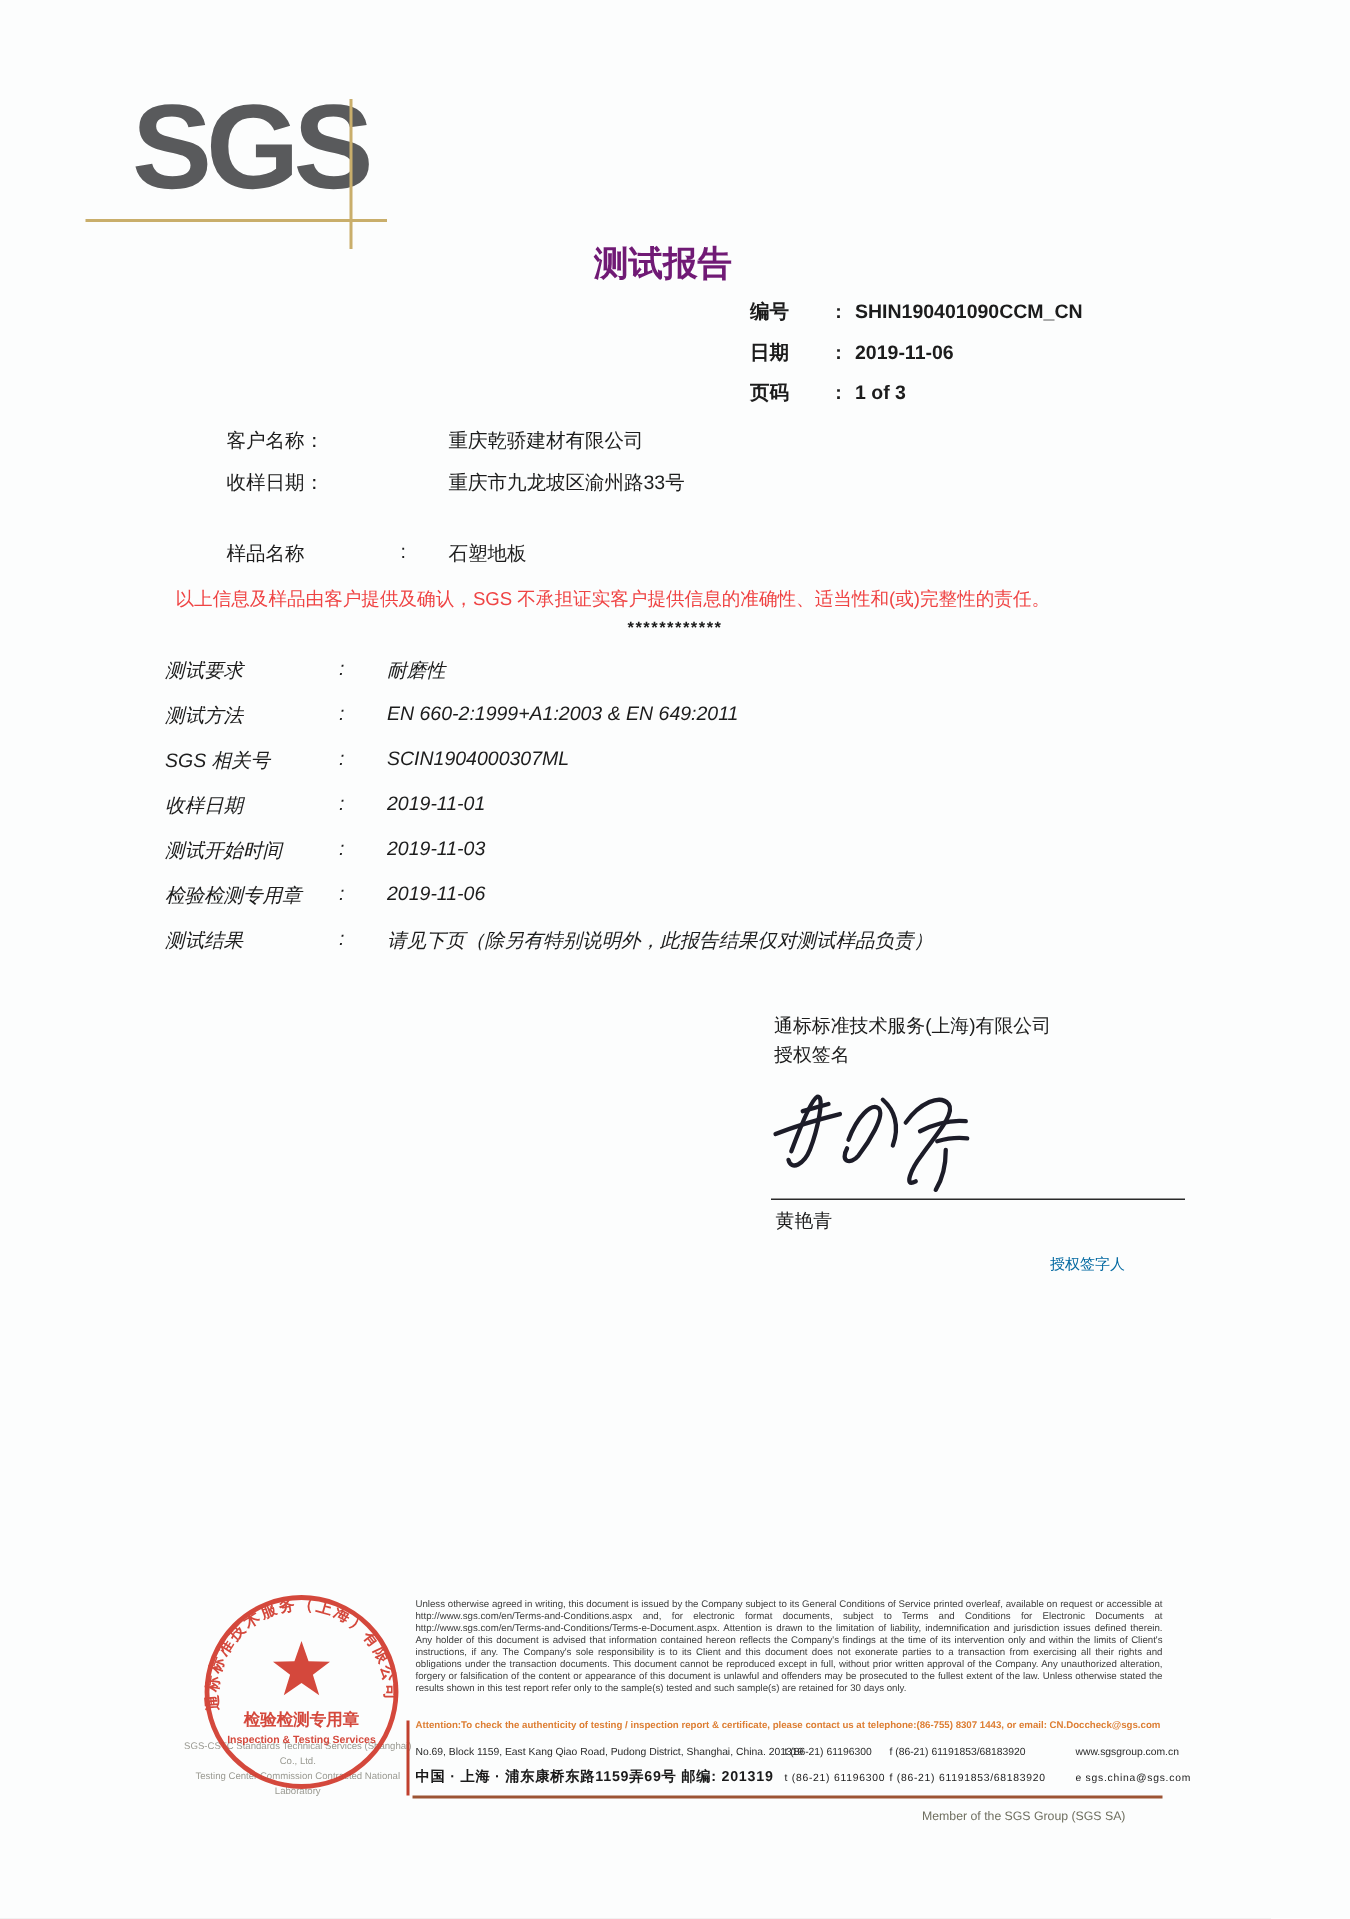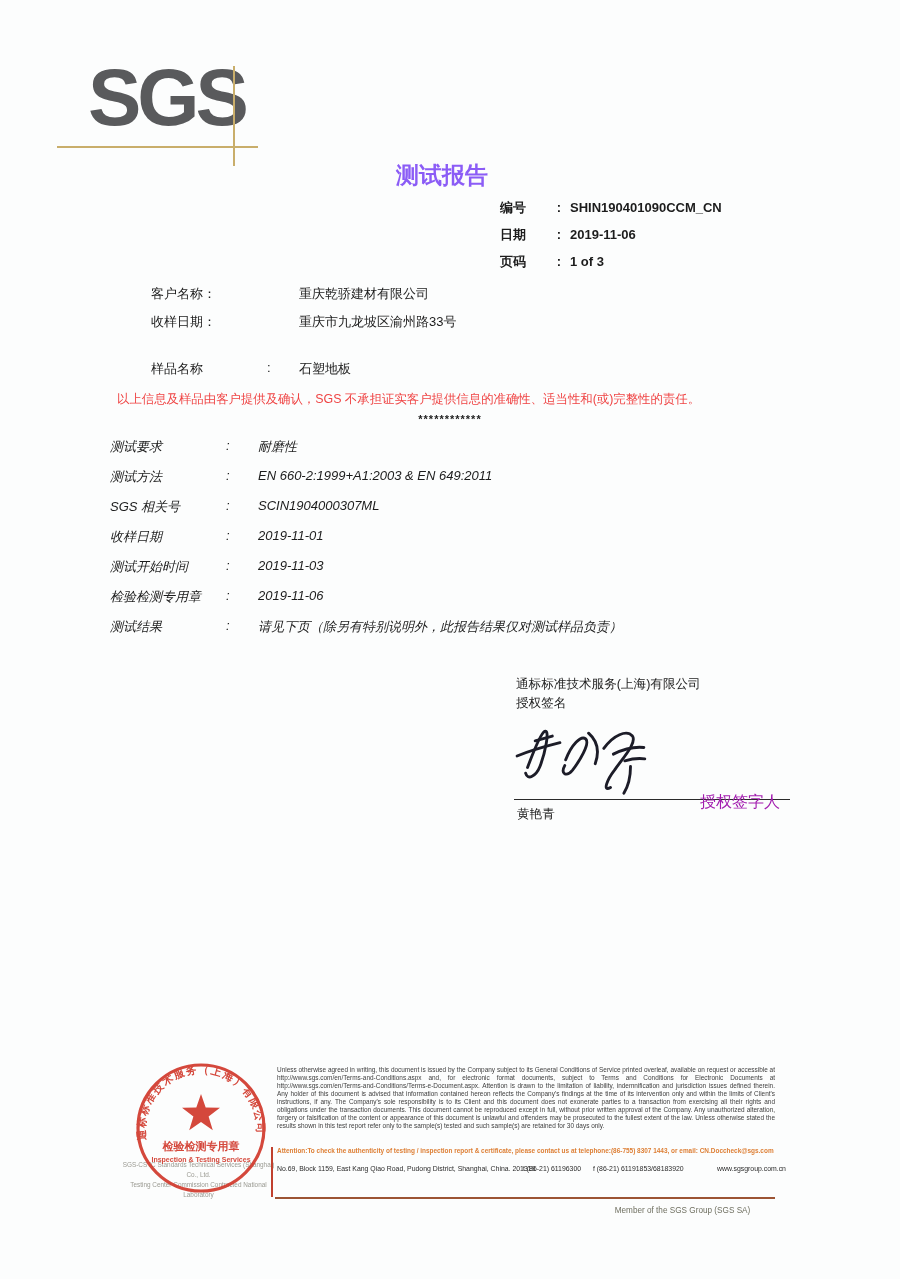--- a/index.html
+++ b/index.html
@@ -9,21 +9,21 @@
     font-family:"Liberation Sans","DejaVu Sans",sans-serif;
     color:#222;
     padding-left:41px;
   }
   
   .logo-text{position:absolute;left:88px;top:58px;font-size:80px;font-weight:bold;
     letter-spacing:-4px;color:#595a5c;line-height:1;}
   .logo-vline{position:absolute;left:233px;top:66px;width:2px;height:100px;background:#c9ae6b;}
   .logo-hline{position:absolute;left:57px;top:146px;width:201px;height:2px;background:#c9ae6b;}
   
-  .doc-title{position:absolute;left:396px;top:160px;font-size:23px;font-weight:bold;color:#8b5cf6;}
+  .doc-title{position:absolute;left:396px;top:160px;font-size:23px;font-weight:bold;color:#701a75;}
   .meta{position:absolute;left:500px;top:194px;font-size:13px;font-weight:bold;color:#1c1c1c;}
   .meta-row{display:flex;height:27px;align-items:center;}
   .meta-label{width:48px;}
   .meta-colon{width:22px;text-align:center;}
   .meta-value{white-space:nowrap;text-align:center;}
   
   .row{position:absolute;font-size:13px;color:#1c1c1c;display:flex;white-space:nowrap;}
   .lbl{position:absolute;left:110px;}
   .col{position:absolute;left:226px;}
   .val{position:absolute;left:258px;}
@@ -34,21 +34,21 @@
   .stars{position:absolute;left:0;top:413px;width:900px;text-align:center;
     font-size:11px;letter-spacing:1px;color:#1c1c1c;font-weight:bold;}
   .tests{position:absolute;left:0;top:438px;width:900px;font-style:italic;}
   .trow{position:relative;height:30px;font-size:13px;color:#1c1c1c;}
   
   .sig-company{position:absolute;left:516px;top:676px;font-size:12.6px;color:#1c1c1c;}
   .sig-label{position:absolute;left:516px;top:695px;font-size:12.6px;color:#1c1c1c;text-align:right;}
   .sig-svg{position:absolute;left:510px;top:716px;}
   .sig-line{position:absolute;left:514px;top:799px;width:276px;height:1.4px;background:#2a2a2a;}
   .sig-name{position:absolute;left:517px;top:806px;font-size:12.6px;color:#1c1c1c;}
-  .sig-title{position:absolute;left:700px;top:792px;font-size:16px;color:#a21caf;}
+  .sig-title{position:absolute;left:700px;top:836px;font-size:10px;color:#0369a1;}
   
   .stamp-company-en{position:absolute;left:121px;top:1160px;width:155px;
     font-size:6.4px;line-height:10px;color:#9a9a92;text-align:center;}
   .stamp{position:absolute;left:131px;top:1058px;opacity:.93;}
   .legal{position:absolute;left:277px;top:1066px;width:498px;
     font-size:6.45px;line-height:8px;text-align:justify;color:#3d3d3d;}
   .attention{position:absolute;left:277px;top:1147px;width:498px;
     font-size:6.45px;line-height:8px;font-weight:bold;color:#dd7e33;}
   .addr-en{position:absolute;left:277px;top:1165px;width:498px;height:12px;font-size:6.9px;color:#2a2a2a;}
   .addr-cn{position:absolute;left:277px;top:1178px;width:498px;height:16px;
@@ -184,17 +184,23 @@
   <div class="attention">Attention:To check the authenticity of testing / inspection report &amp; certificate, please contact us at telephone:(86-755) 8307 1443, or email: CN.Doccheck@sgs.com</div>
 
   <div class="foot-vline"></div>
 
   <div class="addr-en">
     <span class="a-addr">No.69, Block 1159, East Kang Qiao Road, Pudong District, Shanghai, China. 201319</span>
     <span class="a-tel">t (86-21) 61196300</span>
     <span class="a-fax">f (86-21) 61191853/68183920</span>
     <span class="a-net">www.sgsgroup.com.cn</span>
   </div>
+  <div class="addr-cn">
+    <span class="a-addr">中国 · 上海 · 浦东康桥东路1159弄69号  邮编: 201319</span>
+    <span class="a-tel">t (86-21) 61196300</span>
+    <span class="a-fax">f (86-21) 61191853/68183920</span>
+    <span class="a-net">e  sgs.china@sgs.com</span>
+  </div>
 
   <div class="foot-rule"></div>
   <div class="member">Member of the SGS Group (SGS SA)</div>
 
 </div>
 
 </body></html>

